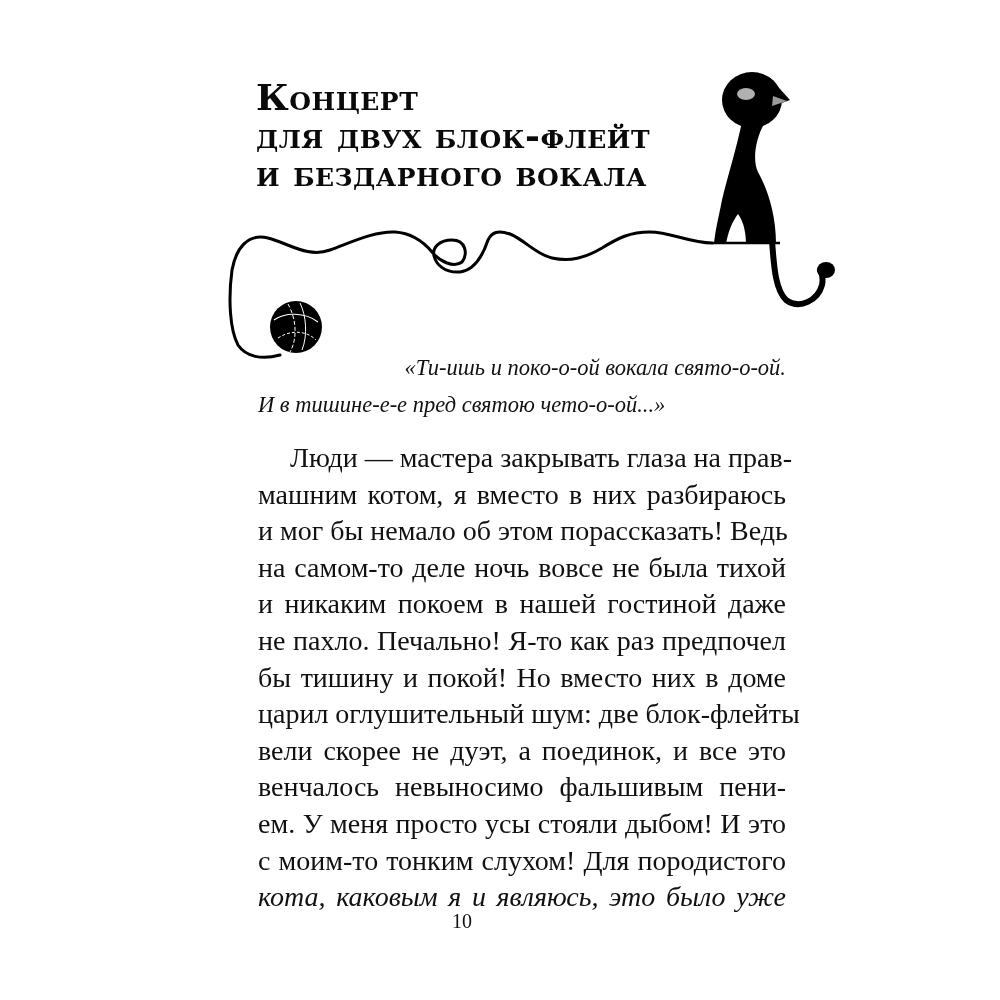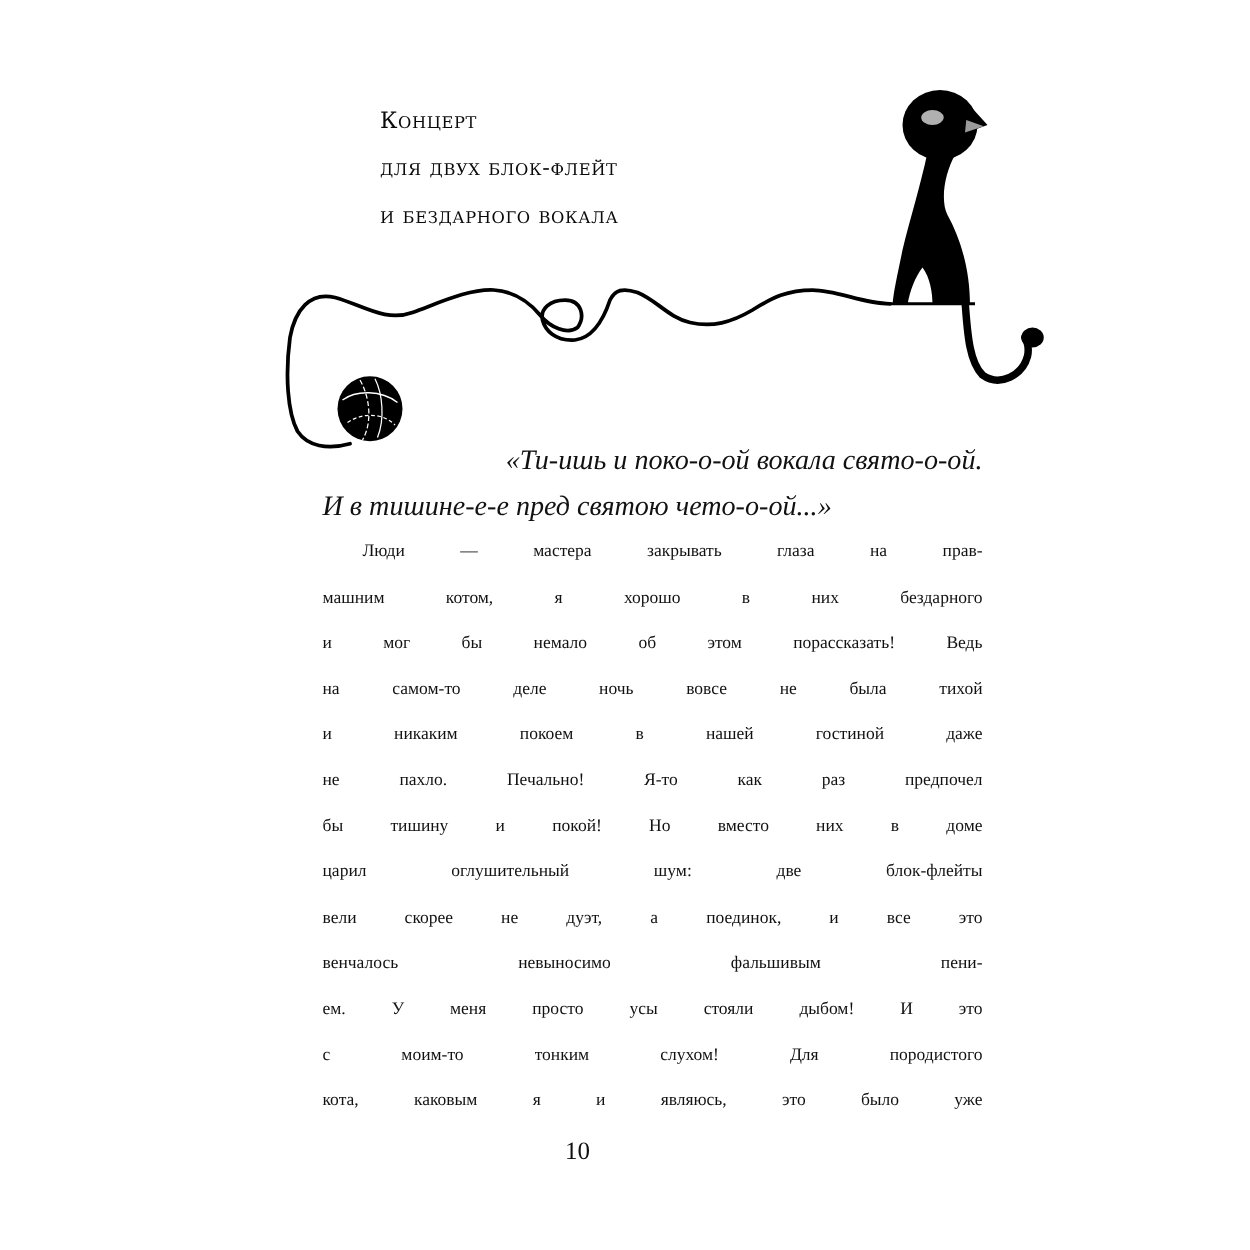--- a/index.html
+++ b/index.html
@@ -1,32 +1,32 @@
 <!DOCTYPE html>
 <html><head>
   <meta charset="utf-8">
   <style>
     html, body { margin:0; padding:0; background:#ffffff; }
     body { width:1000px; height:1000px; position:relative; overflow:hidden; font-family:"Liberation Serif", serif; color:#111; }
     .title {
       position:absolute; left:256px; top:78px;
-      font-family:"DejaVu Serif", serif; font-weight:normal;
-      font-size:18px; line-height:38px; letter-spacing:0.5px; color:#0a0a0a;margin-left:48px;
+      font-family:"DejaVu Serif", serif; font-weight:bold;
+      font-size:36px; line-height:38px; letter-spacing:0.5px; color:#0a0a0a;
     }
     .title div { white-space:nowrap; font-variant:small-caps; }
     .illus { position:absolute; left:0; top:0; width:1000px; height:400px; }
     .epigraph {
       position:absolute; left:258px; top:349px; width:528px;
       font-style:italic; font-size:22.5px; line-height:37px;
     }
     .epigraph .l1 { text-indent:64px; text-align:right; white-space:nowrap; }
     .epigraph .l2 { white-space:nowrap; }
     .body-text {
-      position:absolute; left:258px; top:424px; width:528px;
-      font-size:14px; line-height:36.6px;
+      position:absolute; left:258px; top:440px; width:528px;
+      font-size:28px; line-height:36.6px;
     }
     .body-text .line { display:block; text-align:justify; text-align-last:justify; white-space:nowrap; height:36.6px; }
     .body-text .line.first { padding-left:32px; }
     .body-text .line span { white-space:nowrap; }
     .page-num {
       position:absolute; left:0; width:924px; top:910px;
       text-align:center; font-size:20px;
     }
   </style>
 </head>
@@ -68,27 +68,27 @@
   </g>
 </svg>
 
 <div class="epigraph">
   <div class="l1">«Ти-ишь и поко-о-ой вокала свято-о-ой.</div>
   <div class="l2">И в тишине-е-е пред святою чето-о-ой...»</div>
 </div>
 
 <div class="body-text">
   <div class="line first"><span style="word-spacing: 0px;">Люди — мастера закрывать глаза на прав-</span></div>
-  <div class="line"><span style="word-spacing: 0px;">машним котом, я хорошо в них бездарного</span></div>
+  <div class="line"><span style="word-spacing: 0px;">машним котом, я вместо в них разбираюсь</span></div>
   <div class="line"><span style="word-spacing: 0px;">и мог бы немало об этом порассказать! Ведь</span></div>
   <div class="line"><span style="word-spacing: 0px;">на самом-то деле ночь вовсе не была тихой</span></div>
   <div class="line"><span style="word-spacing: 0px;">и никаким покоем в нашей гостиной даже</span></div>
   <div class="line"><span style="word-spacing: 0px;">не пахло. Печально! Я-то как раз предпочел</span></div>
   <div class="line"><span style="word-spacing: 0px;">бы тишину и покой! Но вместо них в доме</span></div>
   <div class="line"><span style="word-spacing: 0px;">царил оглушительный шум: две блок-флейты</span></div>
   <div class="line"><span style="word-spacing: 0px;">вели скорее не дуэт, а поединок, и все это</span></div>
   <div class="line"><span style="word-spacing: 0px;">венчалось невыносимо фальшивым пени-</span></div>
   <div class="line"><span style="word-spacing: 0px;">ем. У меня просто усы стояли дыбом! И это</span></div>
   <div class="line"><span style="word-spacing: 0px;">с моим-то тонким слухом! Для породистого</span></div>
-  <div class="line"><span style="word-spacing: 0px;">кота, каковым я и являюсь, это было уже</span></div>
+  <div class="line"><span style="word-spacing: 0px; font-style: italic;">кота, каковым я и являюсь, это было уже</span></div>
 </div>
 
 <div class="page-num">10</div>
 
 </body></html>

